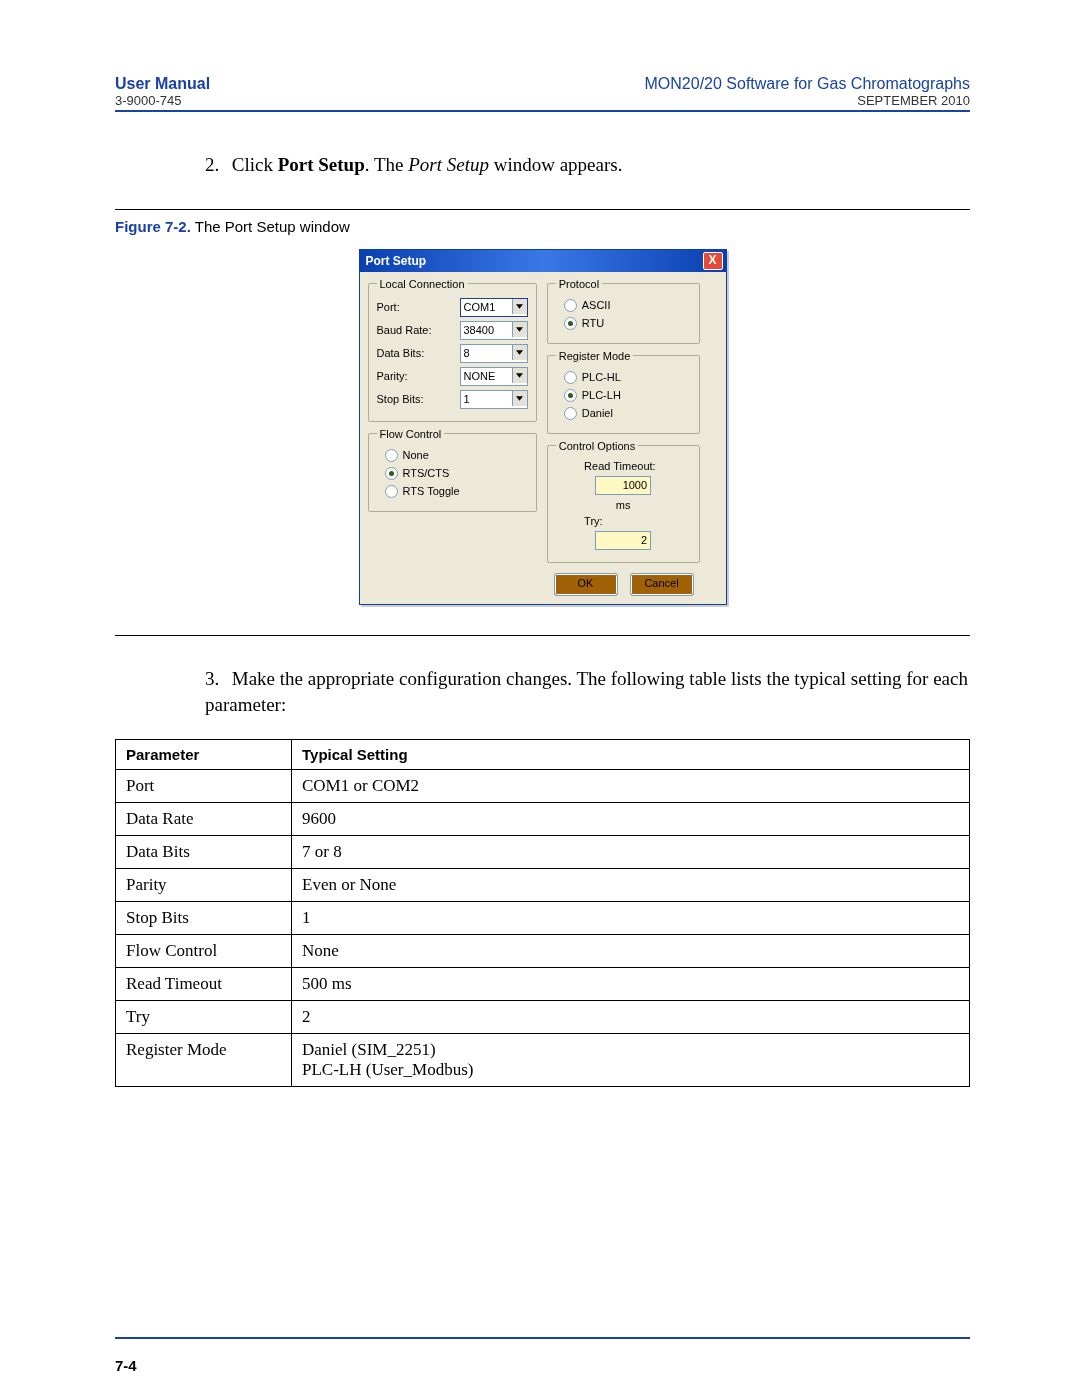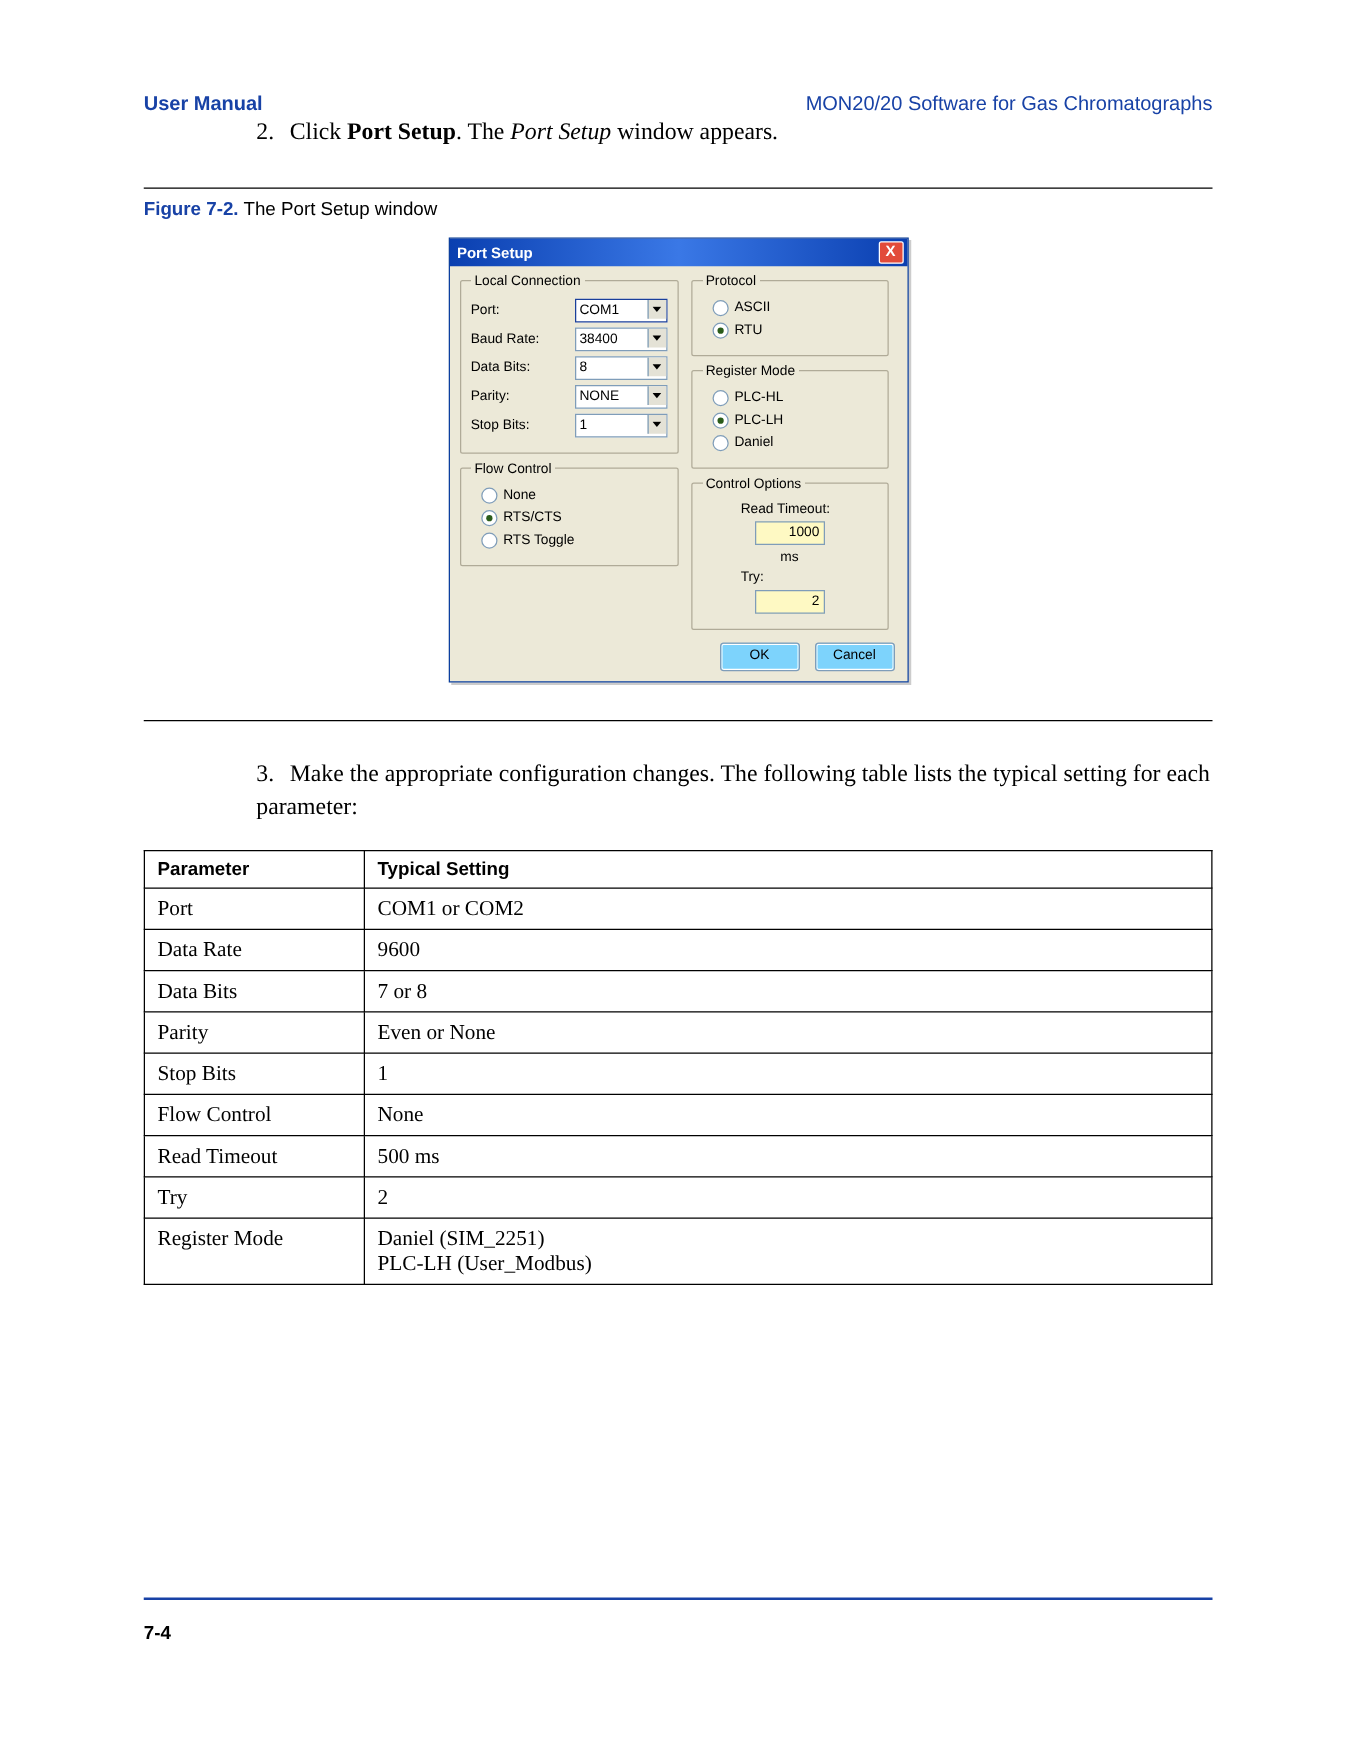--- a/index.html
+++ b/index.html
@@ -69,21 +69,21 @@
     font-weight: bold;
     display:flex; justify-content:space-between; align-items:center;
     padding: 2px 3px 2px 6px;
     font-size: 12px;
   }
   .close-btn {
     width:18px; height:16px; background:#e24b3a;
     border:1px solid #fff; color:#fff; font-weight:bold;
     font-size:12px; line-height:14px; text-align:center; border-radius:2px;
   }
-  .dlg-body { padding: 6px 4px 8px 8px; border-radius: 32px; }
+  .dlg-body { padding: 6px 26px 8px 8px; border-radius: 32px; }
   .dlg-row { display:flex; gap:10px; }
   .dlg-col1 { width: 175px; }
   .dlg-col2 { width: 158px; }
   fieldset.xp {
     border:1px solid #b0ab98;
     margin:0 0 6px 0; padding:4px 8px 8px 8px; border-radius:2px;
     background:#ece9d8;
   }
   fieldset.xp legend { padding:0 3px; font-size:11px; color:#000; }
   .field-row { display:flex; align-items:center; margin:4px 0; gap:21px;}
@@ -107,21 +107,21 @@
   .radio.sel::after { content:""; width:5px; height:5px; border-radius:50%; background:#2b5c1a;}
   .num-input {
     width:48px; border:1px solid #7f9db9; background:#fef9c3; height:17px; text-align:right;
     padding:0 3px; font-size:11px; line-height:17px;
   }
   .co-row { display:flex; align-items:center; margin:4px 0; gap:4px; font-size:11px;flex-direction:column;}
   .co-row label { width:78px; }
   .dlg-buttons { display:flex; justify-content:flex-end; gap:12px; padding:4px 6px 0 0;}
   .xp-btn {
     width:62px; height:21px; border:1px solid #7f9db9; border-radius:3px;
-    background:#7dd3fc; font-size:11px; text-align:center; line-height:19px;
+    background:#a16207; font-size:11px; text-align:center; line-height:19px;
     box-shadow: inset 0 0 0 1px #fff;
   }
   
   .param-table {
     width:100%;
     border-collapse: collapse;
     font-size: 17px;
     margin-top: 20px;
   }
   .param-table th, .param-table td {
@@ -140,20 +140,24 @@
   .foot-rule { border:none; border-top:2px solid #1842a6; margin-top:250px;}
   .foot-num { font-family: Verdana, Arial, sans-serif; font-weight:bold; font-size:15px; margin-top:18px;}
 </style>
 </head>
 <body>
 
 <div class="page">
   <div class="header-row">
     <span class="header-left">User Manual</span>
     <span class="header-right">MON20/20 Software for Gas Chromatographs</span>
+  </div>
+  <div class="sub-header-row">
+    <span>3-9000-745</span>
+    <span>SEPTEMBER 2010</span>
   </div>
 
   <div class="step">
     <span class="step-num">2.</span>
     <span>Click </span><span class="bold">Port Setup</span><span>.  The </span><span class="italic">Port Setup</span><span> window appears.</span>
   </div>
 
   <hr class="hr-black">
   <div class="fig-caption">
     <b>Figure 7-2.</b><span>  The Port Setup window</span>

